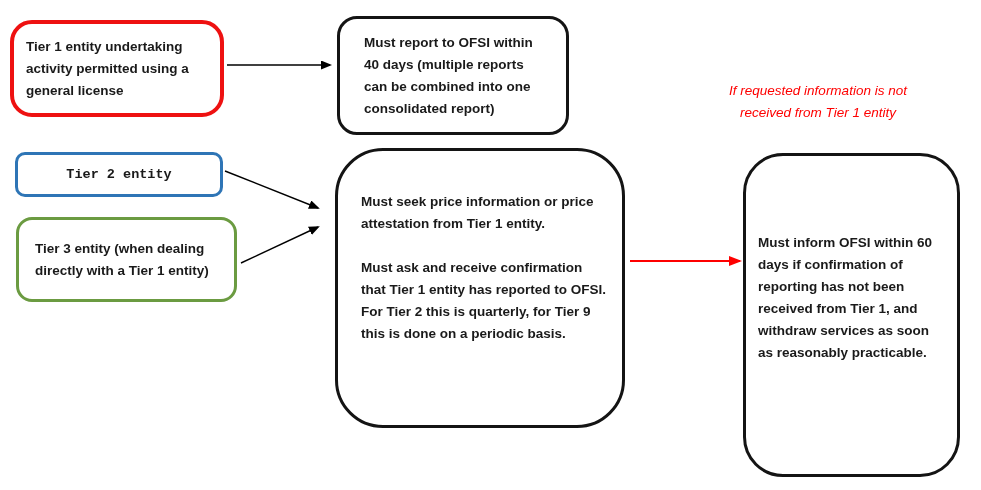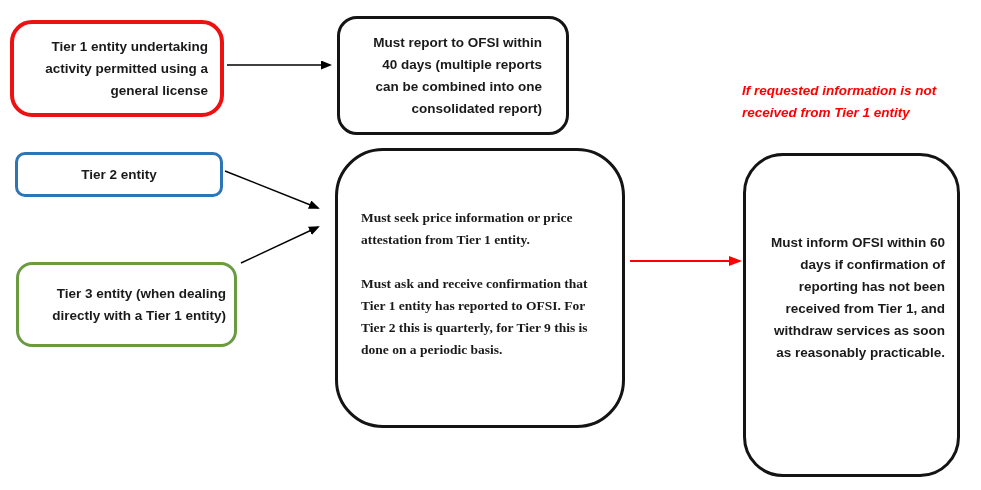--- a/index.html
+++ b/index.html
@@ -19,72 +19,71 @@
     position: absolute;
     box-sizing: border-box;
     background: #ffffff;
     color: #1a1a1a;
     font-weight: bold;
     font-size: 13.5px;
     line-height: 22px;
     display: flex;
     align-items: center;
     justify-content: center;
-    text-align: right;
+    text-align: left;
   }
   .box-tier1 {
     left: 10px; top: 20px; width: 214px; height: 97px;
     border: 4px solid #ee1111;
     border-radius: 22px;
     padding: 6px 12px;
   }
   .box-report {
     left: 337px; top: 16px; width: 232px; height: 119px;
     border: 3px solid #141414;
     border-radius: 20px;
     padding: 6px 24px;
   }
   .box-tier2 {
     left: 15px; top: 152px; width: 208px; height: 45px;
     border: 3px solid #2e75b6;
     border-radius: 10px;
     padding: 2px 2px;
+    font-family: Liberation Mono, monospace;
   }
   .box-tier3 {
     left: 16px; top: 217px; width: 221px; height: 85px;
     border: 3.5px solid #6b9b41;
     border-radius: 16px;
-    padding: 4px 8px;
-    margin-top: 45px;
+    padding: 4px 16px;
   }
   .box-seek {
     left: 335px; top: 148px; width: 290px; height: 280px;
     border: 3px solid #141414;
     border-radius: 48px;
     padding: 40px 14px 10px 23px;
     display: block;
     text-align: left;
   }
-  .box-seek p { margin: 16px 0 22px 0; font-family: Liberation Serif, serif; }
+  .box-seek p { margin: 0 0 22px 0; }
   .box-inform {
     left: 743px; top: 153px; width: 217px; height: 324px;
     border: 3px solid #141414;
     border-radius: 40px;
     padding: 6px 12px 40px 12px;
   }
   .annotation {
     position: absolute;
     left: 706px; top: 80px; width: 224px;
     color: #fe0000;
-    font-weight: bold;
+    font-weight: normal;
     font-style: italic;
     font-size: 13.5px;
     line-height: 22px;
-    text-align: left;
-    margin-left: 36px;
+    text-align: center;
   }
   .arrow-layer {
     position: absolute;
     left: 0; top: 0; width: 981px; height: 490px;
     pointer-events: none;
   }
 </style>
 </head>
 <body>
 

